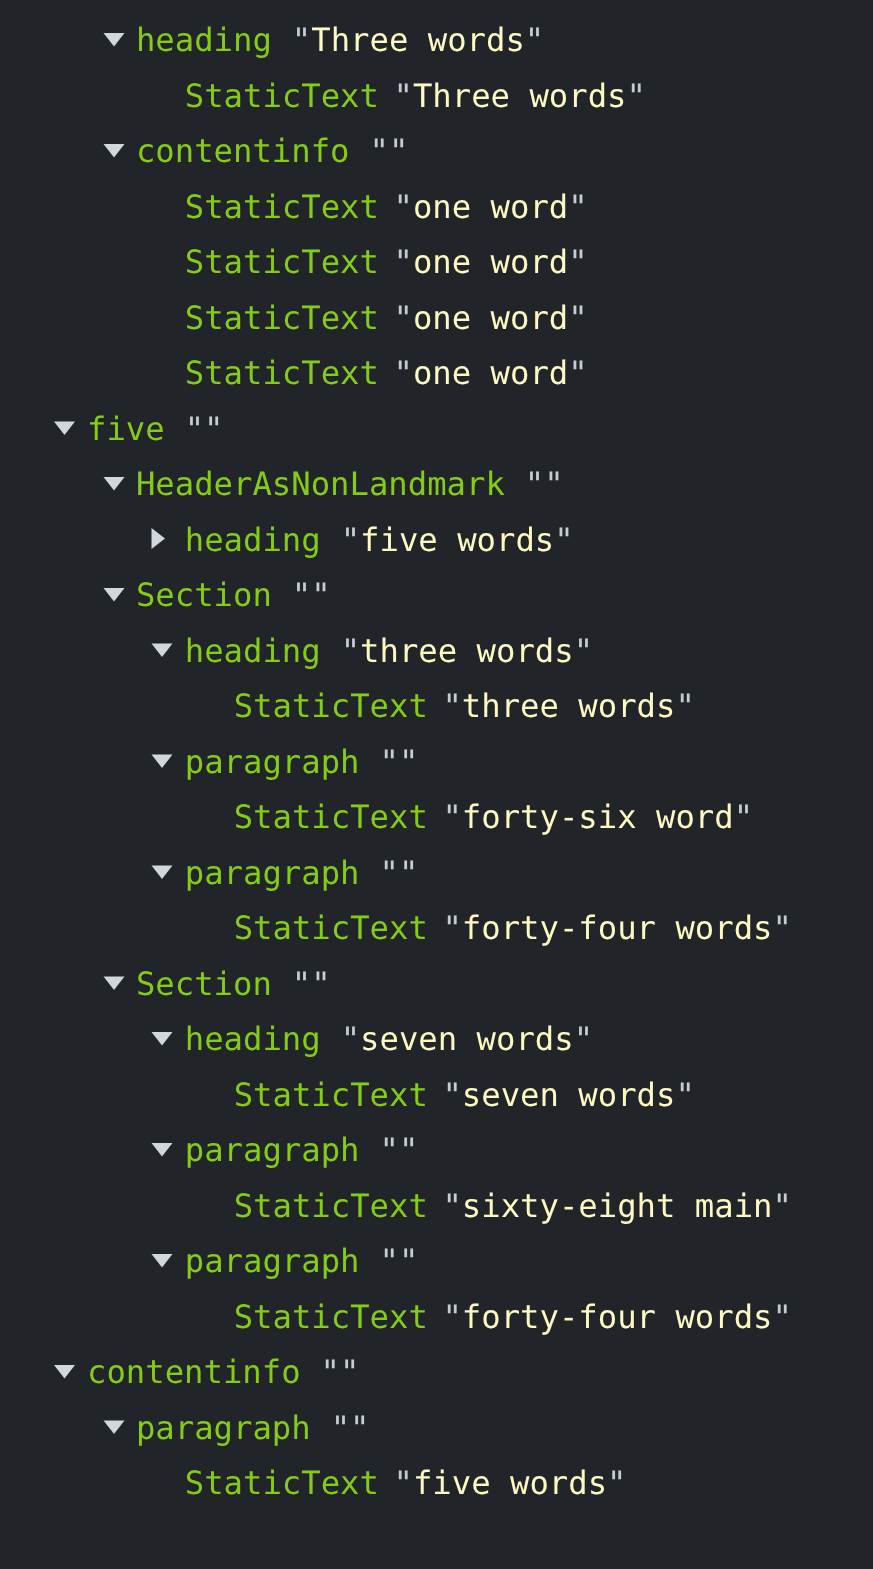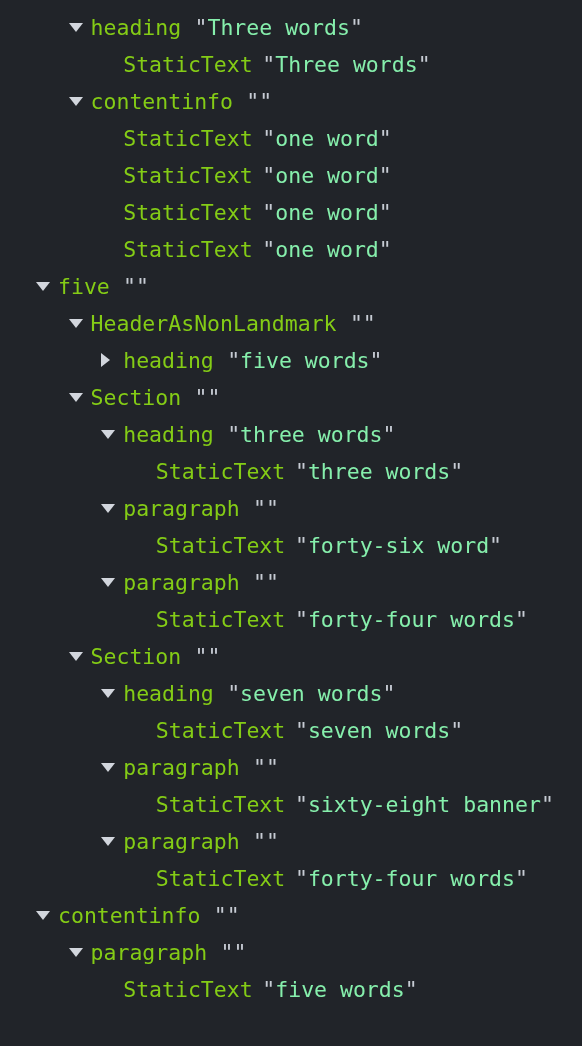--- a/index.html
+++ b/index.html
@@ -56,21 +56,21 @@
   .arrow.none {
     border: none;
   }
   .role {
     color: #84cc16;
   }
   .quote {
     color: #c7ccd4;
   }
   .value {
-    color: #86efac;
+    color: #fef9c3;
   }
   .sp {
     display: inline-block;
     width: 0.62em;
   }
 </style>
 </head>
 <body>
 
 <div id="tree">
@@ -89,19 +89,19 @@
     <div class="node" style="padding-left: 101.2px;"><span class="arrow-slot"><span class="arrow expanded"></span></span><span class="role">heading</span><span class="sp"></span><span class="quote">"</span><span class="value">three words</span><span class="quote">"</span></div>
     <div class="node" style="padding-left: 133.8px;"><span class="arrow-slot"><span class="arrow none"></span></span><span class="role">StaticText</span><span class="sp" style="width: 0.45em;"></span><span class="quote">"</span><span class="value">three words</span><span class="quote">"</span></div>
     <div class="node" style="padding-left: 101.2px;"><span class="arrow-slot"><span class="arrow expanded"></span></span><span class="role">paragraph</span><span class="sp"></span><span class="quote">"</span><span class="value"></span><span class="quote">"</span></div>
     <div class="node" style="padding-left: 133.8px;"><span class="arrow-slot"><span class="arrow none"></span></span><span class="role">StaticText</span><span class="sp" style="width: 0.45em;"></span><span class="quote">"</span><span class="value">forty-six word</span><span class="quote">"</span></div>
     <div class="node" style="padding-left: 101.2px;"><span class="arrow-slot"><span class="arrow expanded"></span></span><span class="role">paragraph</span><span class="sp"></span><span class="quote">"</span><span class="value"></span><span class="quote">"</span></div>
     <div class="node" style="padding-left: 133.8px;"><span class="arrow-slot"><span class="arrow none"></span></span><span class="role">StaticText</span><span class="sp" style="width: 0.45em;"></span><span class="quote">"</span><span class="value">forty-four words</span><span class="quote">"</span></div>
     <div class="node" style="padding-left: 68.6px;"><span class="arrow-slot"><span class="arrow expanded"></span></span><span class="role">Section</span><span class="sp"></span><span class="quote">"</span><span class="value"></span><span class="quote">"</span></div>
     <div class="node" style="padding-left: 101.2px;"><span class="arrow-slot"><span class="arrow expanded"></span></span><span class="role">heading</span><span class="sp"></span><span class="quote">"</span><span class="value">seven words</span><span class="quote">"</span></div>
     <div class="node" style="padding-left: 133.8px;"><span class="arrow-slot"><span class="arrow none"></span></span><span class="role">StaticText</span><span class="sp" style="width: 0.45em;"></span><span class="quote">"</span><span class="value">seven words</span><span class="quote">"</span></div>
     <div class="node" style="padding-left: 101.2px;"><span class="arrow-slot"><span class="arrow expanded"></span></span><span class="role">paragraph</span><span class="sp"></span><span class="quote">"</span><span class="value"></span><span class="quote">"</span></div>
-    <div class="node" style="padding-left: 133.8px;"><span class="arrow-slot"><span class="arrow none"></span></span><span class="role">StaticText</span><span class="sp" style="width: 0.45em;"></span><span class="quote">"</span><span class="value">sixty-eight banner</span><span class="quote">"</span></div>
+    <div class="node" style="padding-left: 133.8px;"><span class="arrow-slot"><span class="arrow none"></span></span><span class="role">StaticText</span><span class="sp" style="width: 0.45em;"></span><span class="quote">"</span><span class="value">sixty-eight main</span><span class="quote">"</span></div>
     <div class="node" style="padding-left: 101.2px;"><span class="arrow-slot"><span class="arrow expanded"></span></span><span class="role">paragraph</span><span class="sp"></span><span class="quote">"</span><span class="value"></span><span class="quote">"</span></div>
     <div class="node" style="padding-left: 133.8px;"><span class="arrow-slot"><span class="arrow none"></span></span><span class="role">StaticText</span><span class="sp" style="width: 0.45em;"></span><span class="quote">"</span><span class="value">forty-four words</span><span class="quote">"</span></div>
     <div class="node" style="padding-left: 36px;"><span class="arrow-slot"><span class="arrow expanded"></span></span><span class="role">contentinfo</span><span class="sp"></span><span class="quote">"</span><span class="value"></span><span class="quote">"</span></div>
     <div class="node" style="padding-left: 68.6px;"><span class="arrow-slot"><span class="arrow expanded"></span></span><span class="role">paragraph</span><span class="sp"></span><span class="quote">"</span><span class="value"></span><span class="quote">"</span></div>
     <div class="node" style="padding-left: 101.2px;"><span class="arrow-slot"><span class="arrow none"></span></span><span class="role">StaticText</span><span class="sp" style="width: 0.45em;"></span><span class="quote">"</span><span class="value">five words</span><span class="quote">"</span></div>
   </div>
 
 </body></html>

